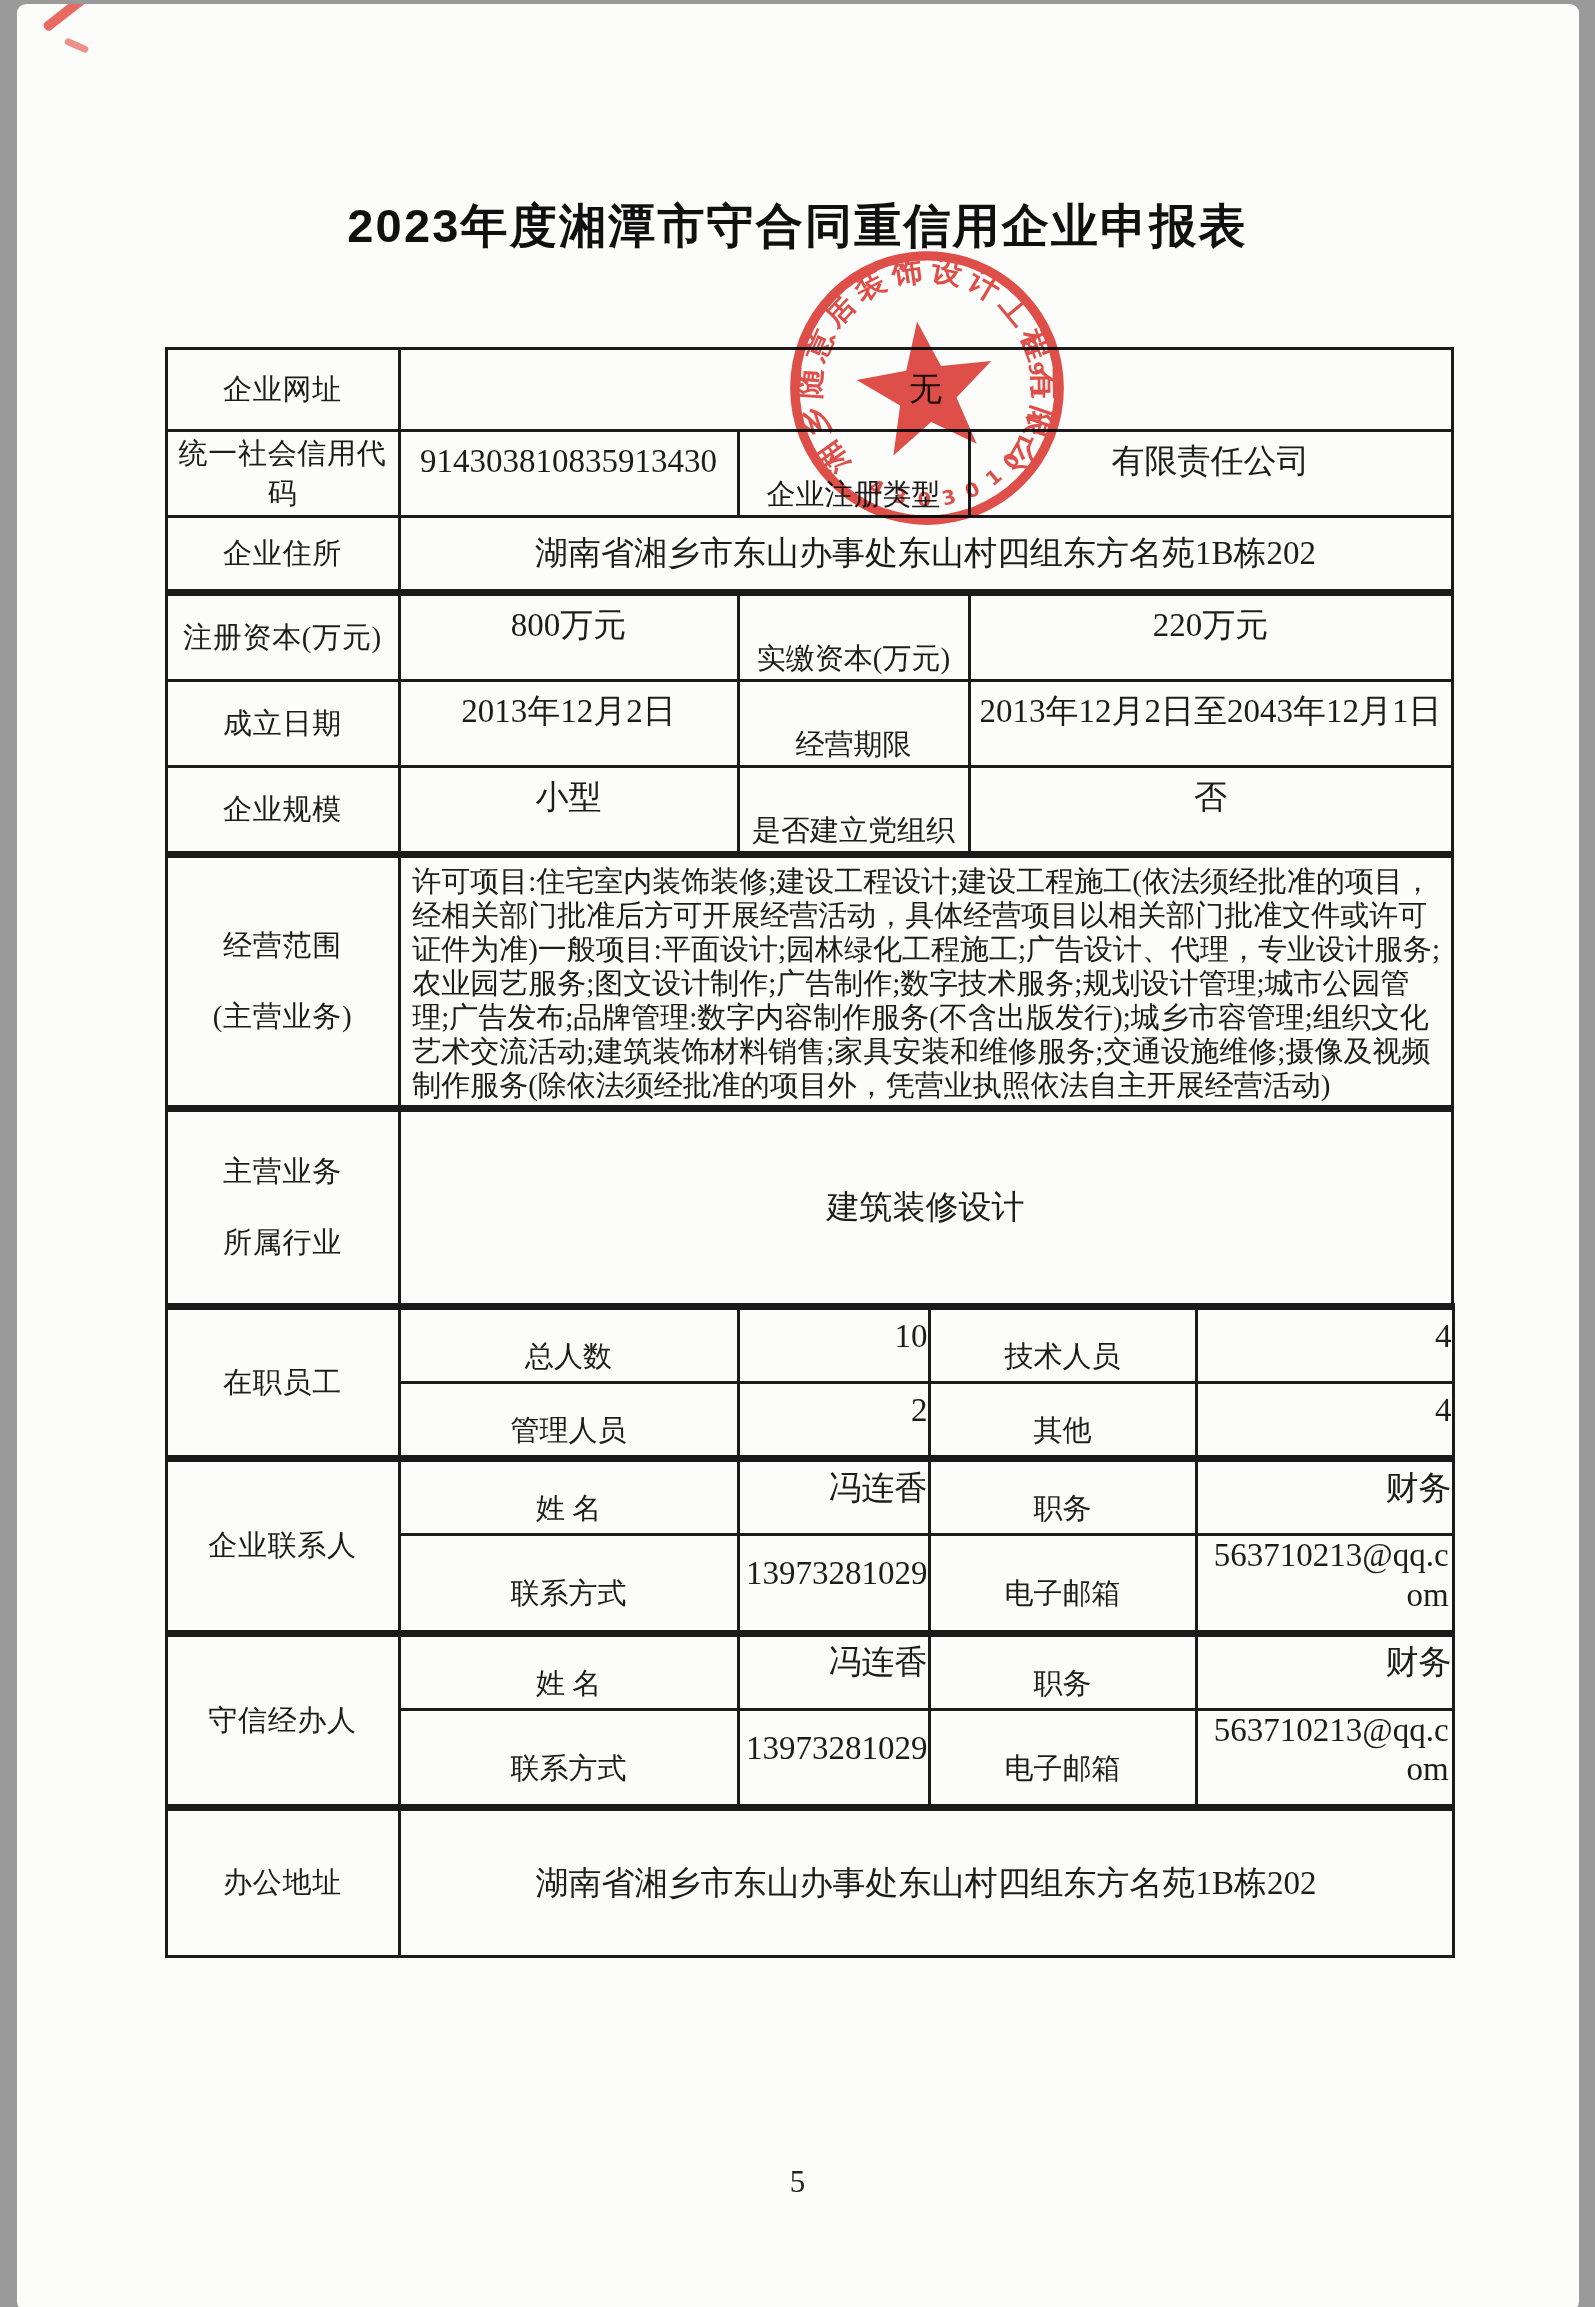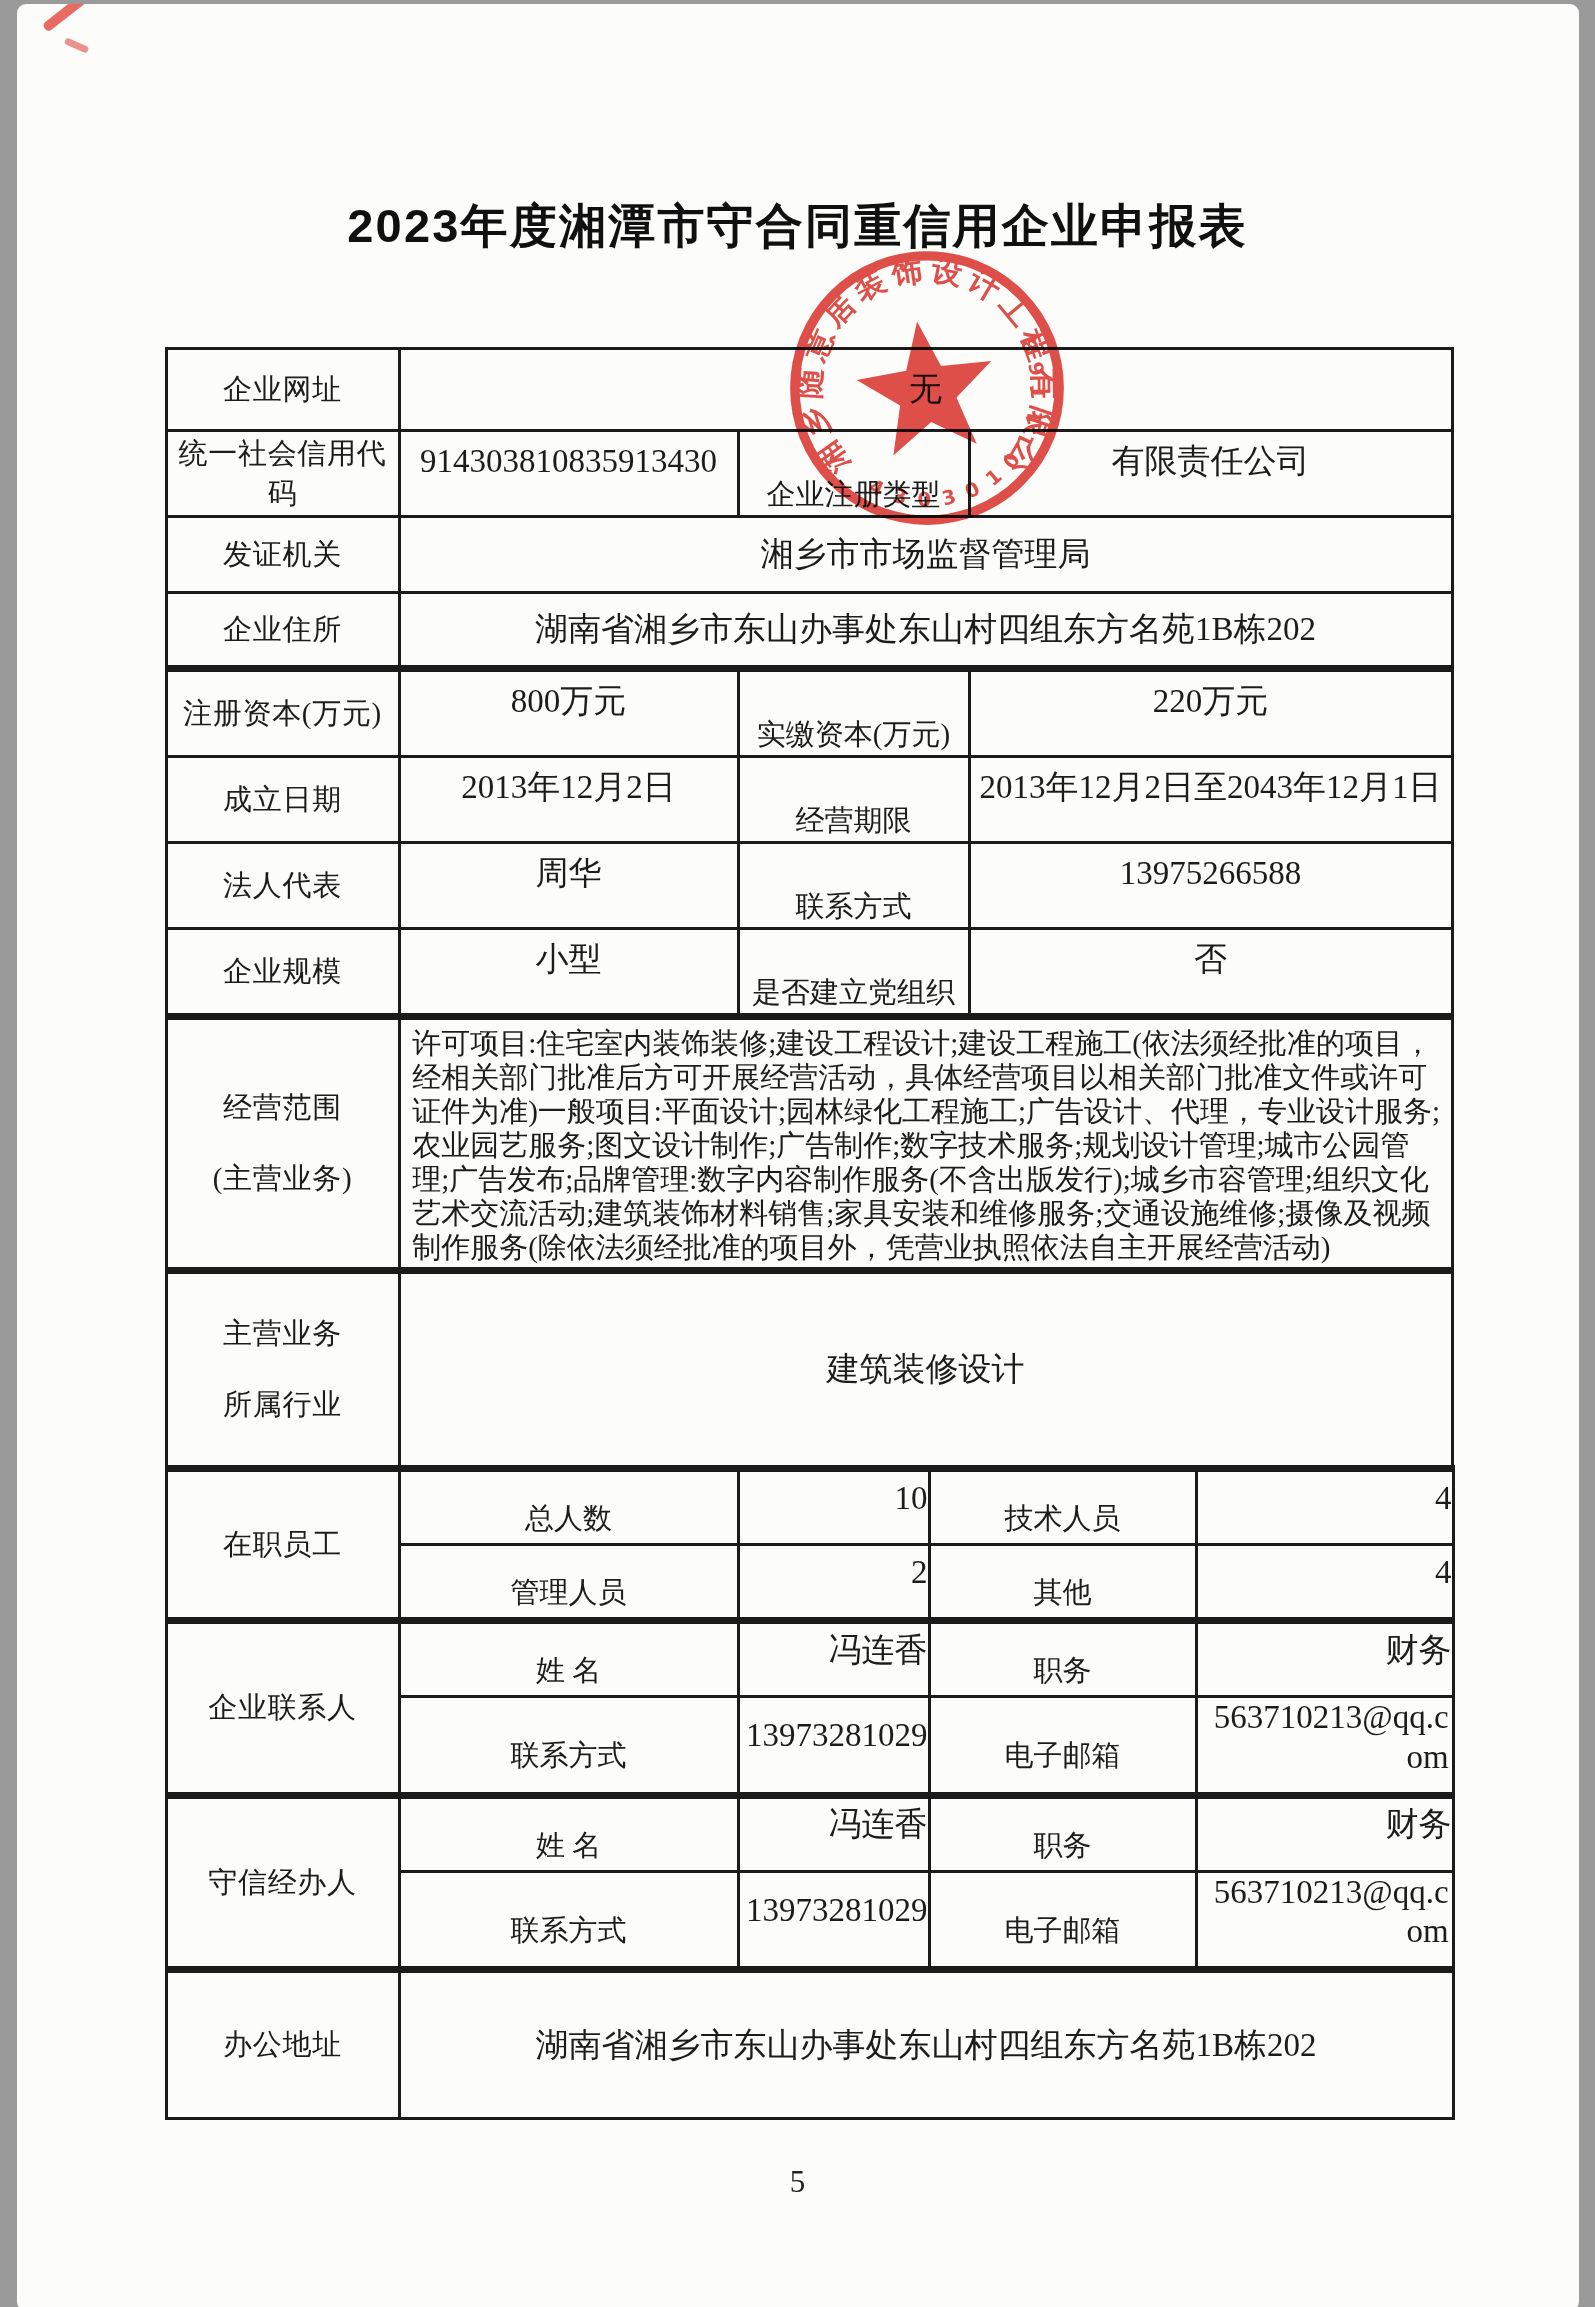--- a/index.html
+++ b/index.html
@@ -70,44 +70,34 @@
         <td class="lab">企业网址</td>
         <td class="val" colspan="3">无</td>
       </tr>
       <tr style="height:82px">
         <td class="lab">统一社会信用代码</td>
         <td class="val up">914303810835913430</td>
         <td class="lab2">企业注册类型</td>
         <td class="val up">有限责任公司</td>
       </tr>
       <tr style="height:76px">
-        <td class="lab">发证机关</td>
-        <td class="val" colspan="3">湘乡市市场监督管理局</td>
-      </tr>
-      <tr style="height:76px">
         <td class="lab">企业住所</td>
         <td class="val" colspan="3">湖南省湘乡市东山办事处东山村四组东方名苑1B栋202</td>
       </tr>
       <tr style="height:76px">
         <td class="lab thick">注册资本(万元)</td>
         <td class="val up thick">800万元</td>
         <td class="lab2 thick">实缴资本(万元)</td>
         <td class="val up thick">220万元</td>
       </tr>
       <tr style="height:77px">
         <td class="lab">成立日期</td>
         <td class="val up">2013年12月2日</td>
         <td class="lab2">经营期限</td>
         <td class="val up">2013年12月2日至2043年12月1日</td>
-      </tr>
-      <tr style="height:77px">
-        <td class="lab">法人代表</td>
-        <td class="val up">周华</td>
-        <td class="lab2">联系方式</td>
-        <td class="val up">13975266588</td>
       </tr>
       <tr style="height:82px">
         <td class="lab">企业规模</td>
         <td class="val up">小型</td>
         <td class="lab2">是否建立党组织</td>
         <td class="val up">否</td>
       </tr>
       <tr style="height:248px">
         <td class="lab two-line thick">
           <span>经营范围</span>

